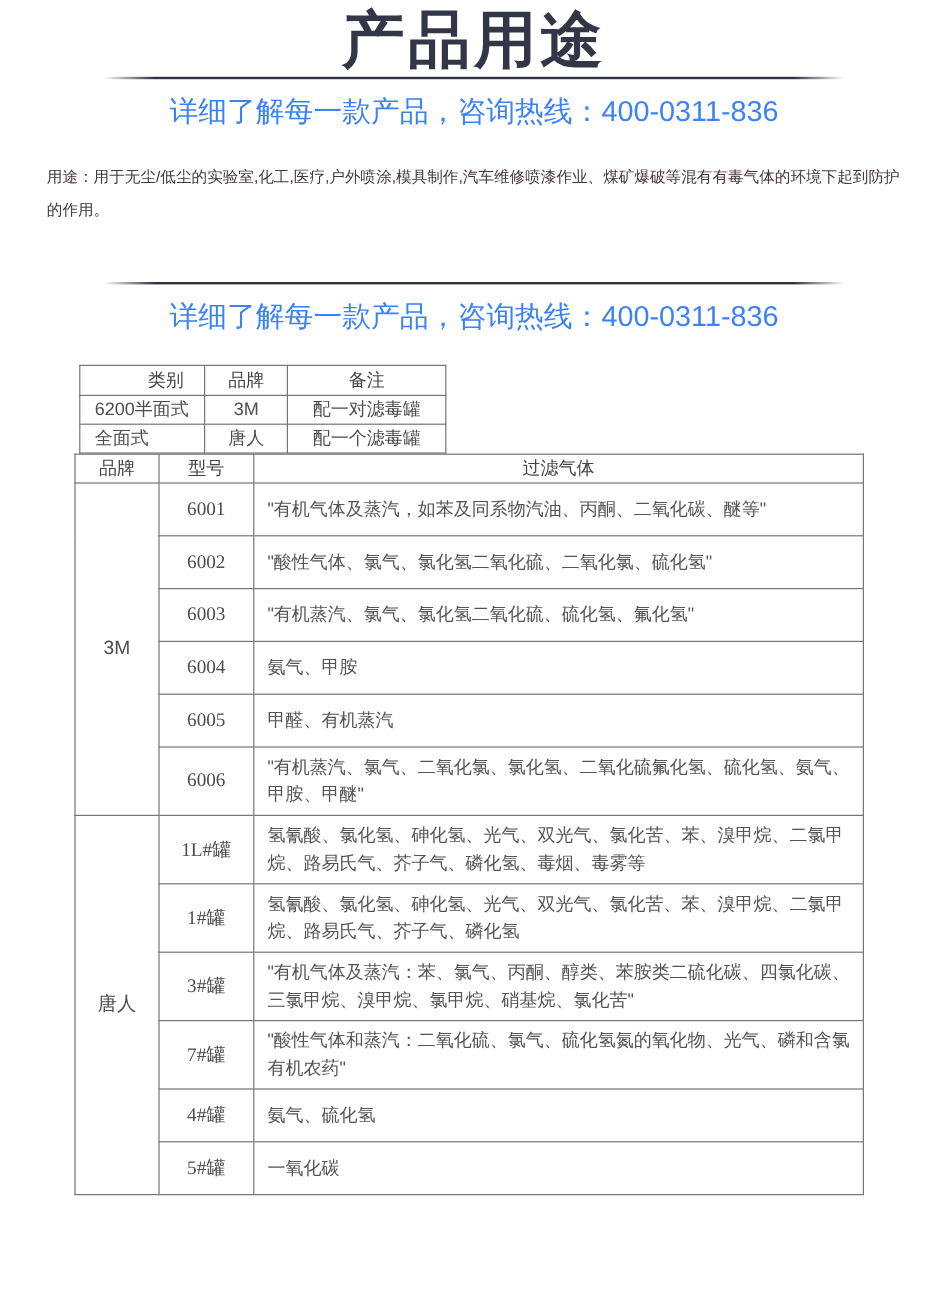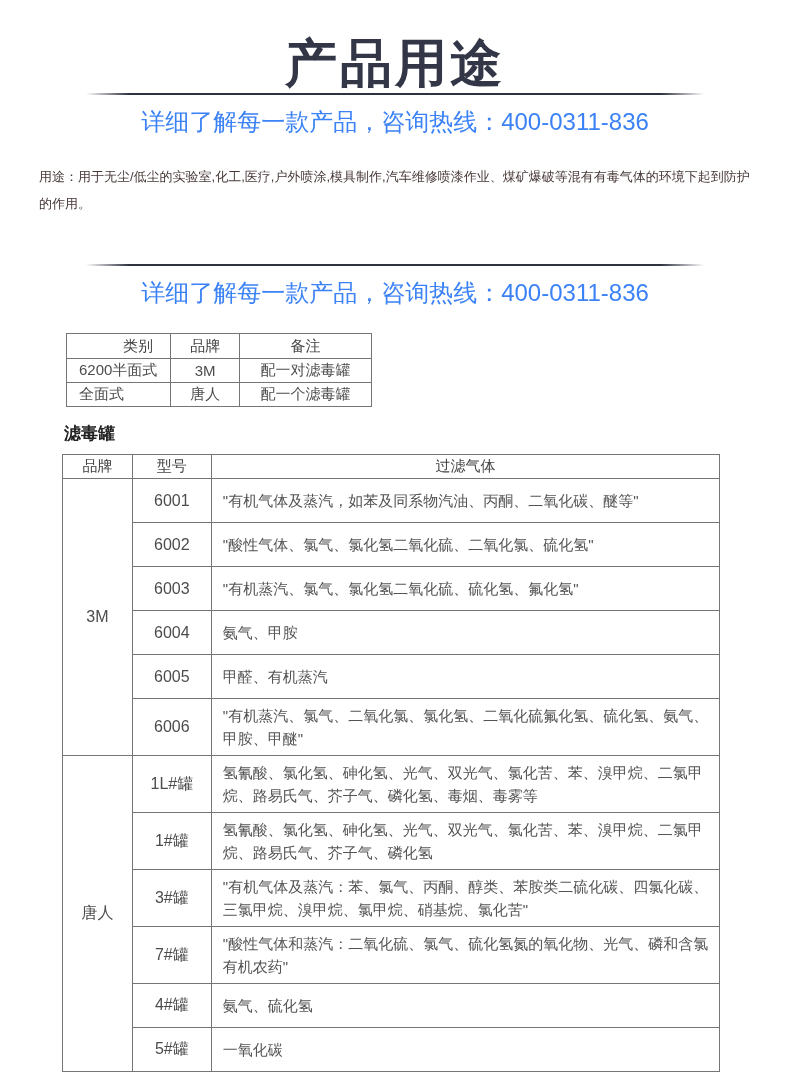--- a/index.html
+++ b/index.html
@@ -7,21 +7,21 @@
     margin: 0; padding: 0;
     background: #ffffff;
     width: 790px;
     font-family: "Liberation Sans", sans-serif;
   }
   .page {
     width: 790px; height: 1080px;
     background: #fff;
     overflow: hidden;
   }
-  .section-head { margin-top: 38px; }
+  .section-head { margin-top: 9px; }
   .section-title {
     text-align: center;
     font-size: 52px;
     line-height: 50px;
     font-weight: 900;
     color: #333647;
     letter-spacing: 3px;
     font-family: "Liberation Sans", sans-serif;
   }
   .title-divider {
@@ -89,20 +89,21 @@
   .cartridge-table td.brand-cell {
     text-align: center;
     font-size: 16px;
     color: #4c4c4c;
   }
   .cartridge-table td.model-cell {
     text-align: center;
     font-size: 16px;
     height: 44px;
     color: #4c4c4c;
+    font-family: Liberation Serif, serif;
   }
   .cartridge-table td.gases-cell {
     text-align: left;
     padding: 5px 10px 5px 11px;
     line-height: 23px;
   }
 </style>
 </head>
 <body>
 
@@ -136,21 +137,20 @@
         <td class="col-note">配一对滤毒罐</td>
       </tr>
       <tr>
         <td class="col-type">全面式</td>
         <td class="col-brand">唐人</td>
         <td class="col-note">配一个滤毒罐</td>
       </tr>
     </tbody>
   </table>
 
-  <div class="cartridge-heading">滤毒罐</div>
 
   <table class="cartridge-table">
     <thead>
       <tr>
         <th class="col-brand">品牌</th>
         <th class="col-model">型号</th>
         <th class="col-gases">过滤气体</th>
       </tr>
     </thead>
     <tbody>

